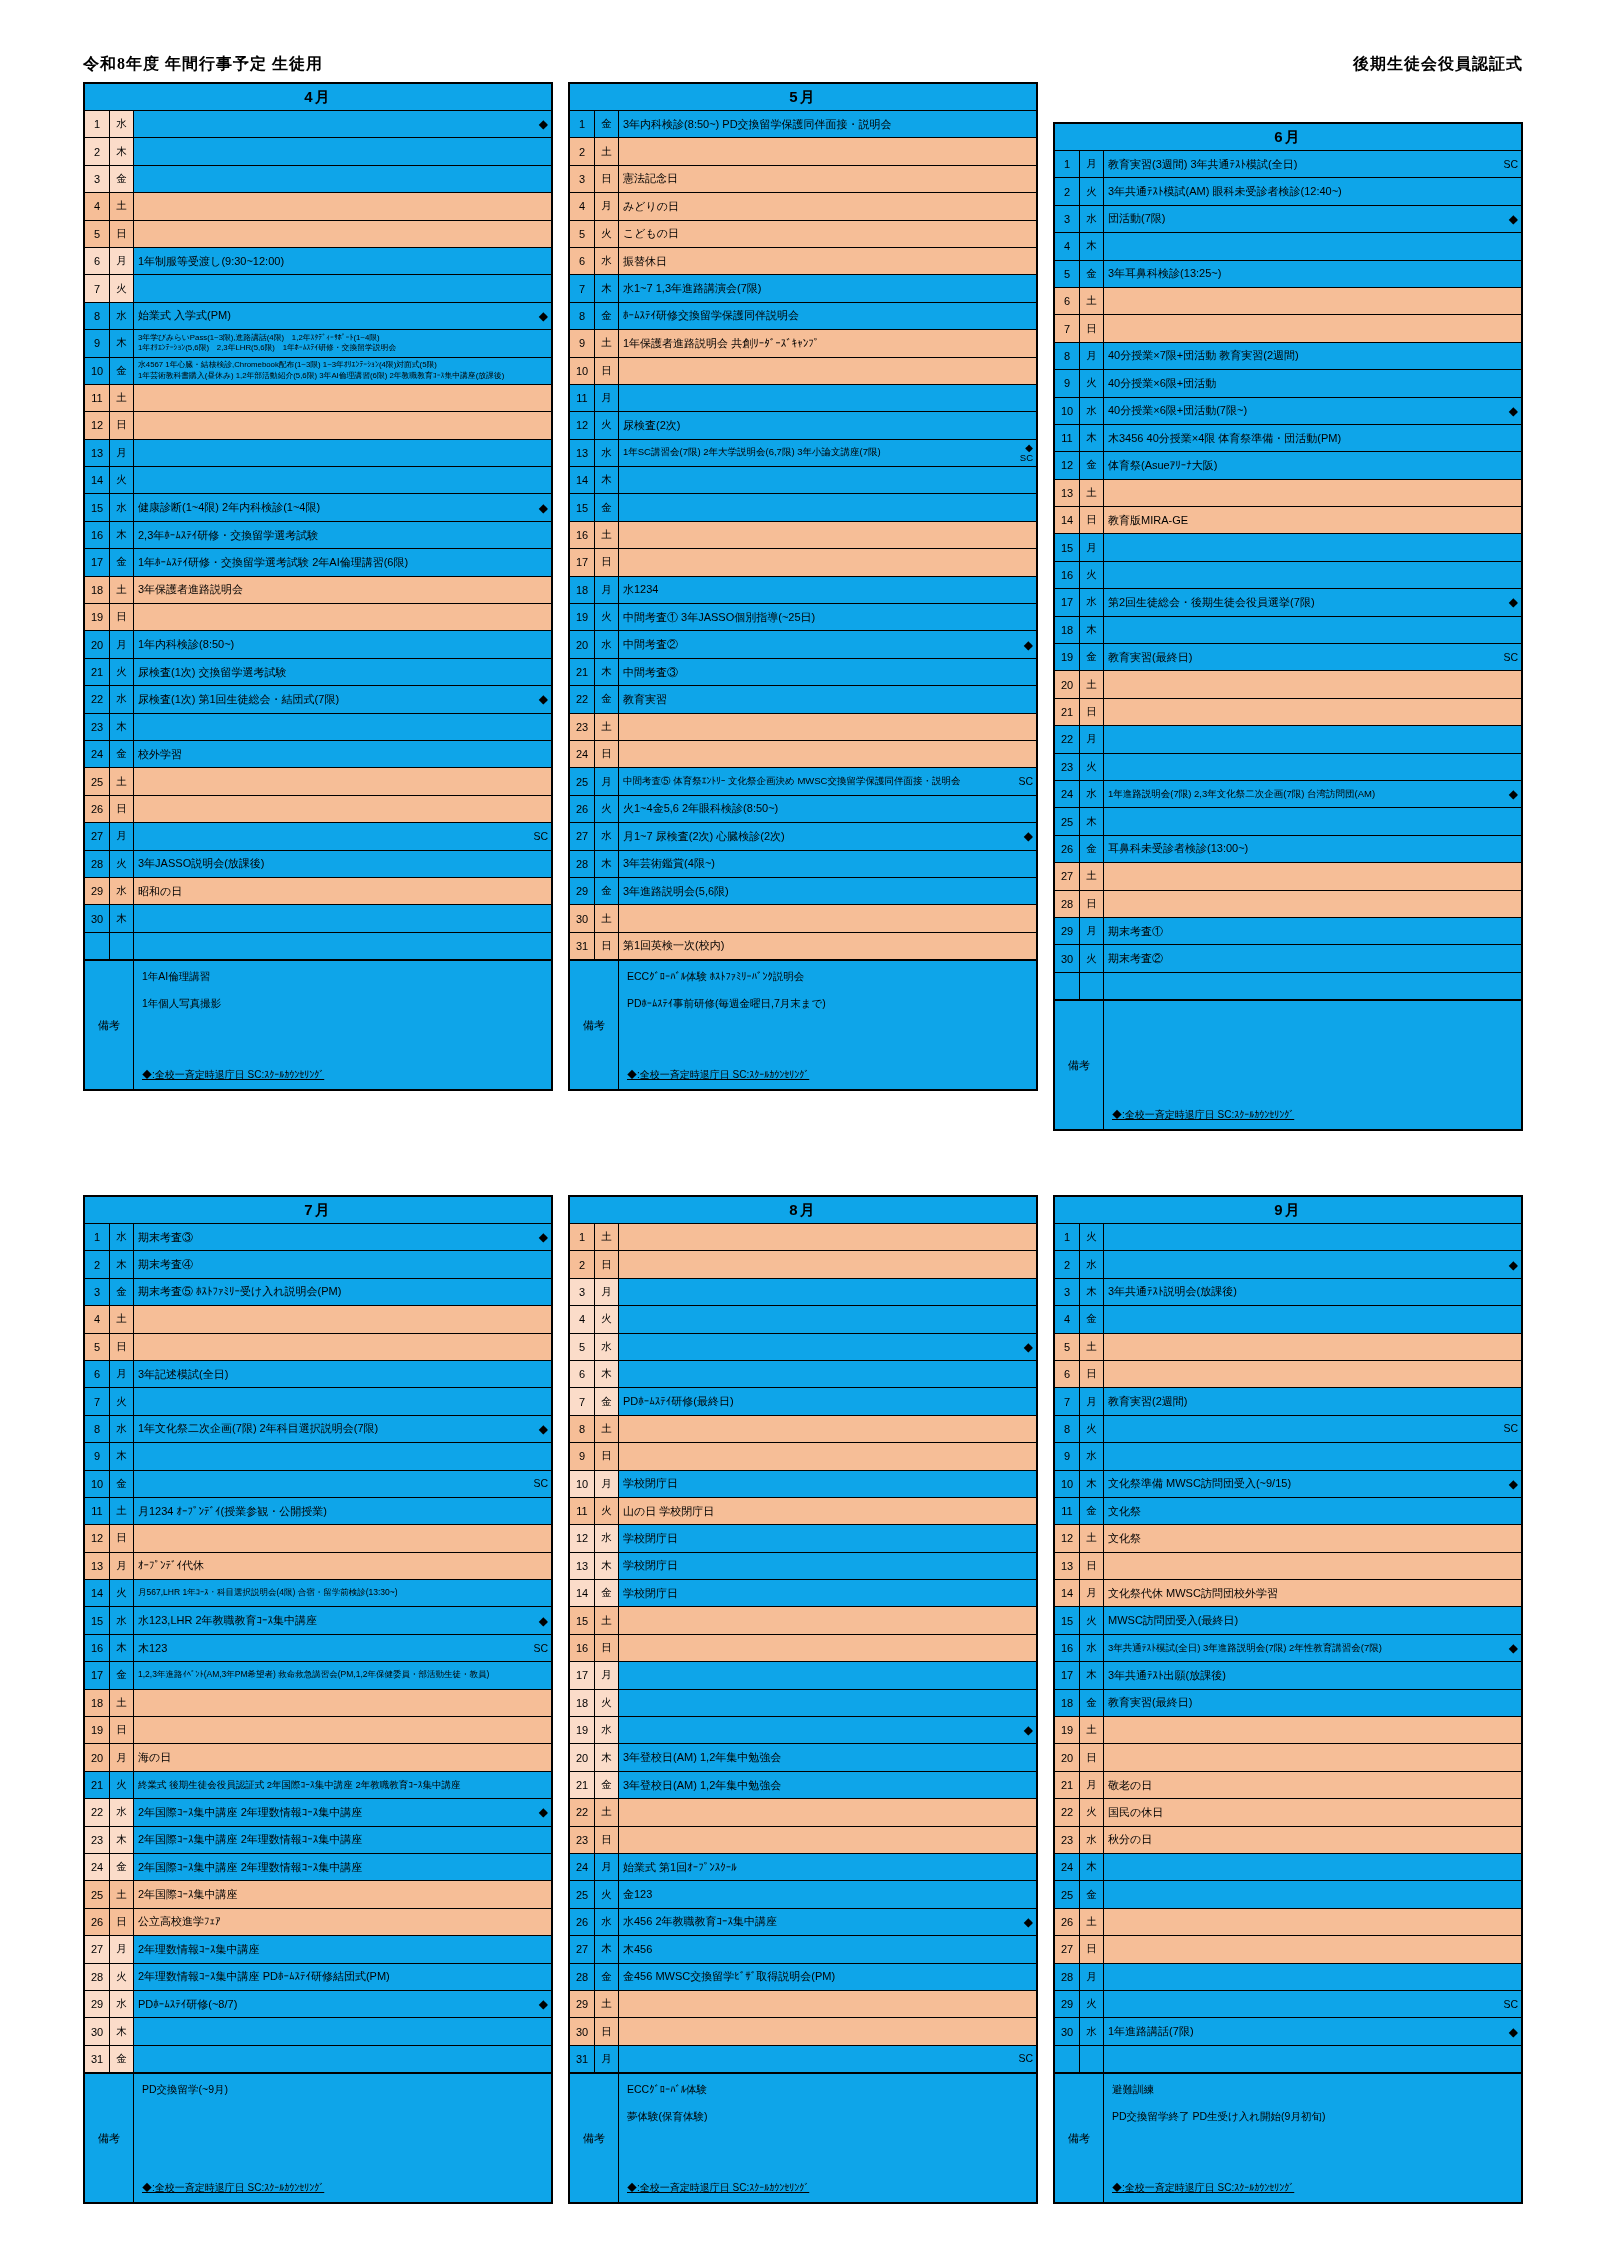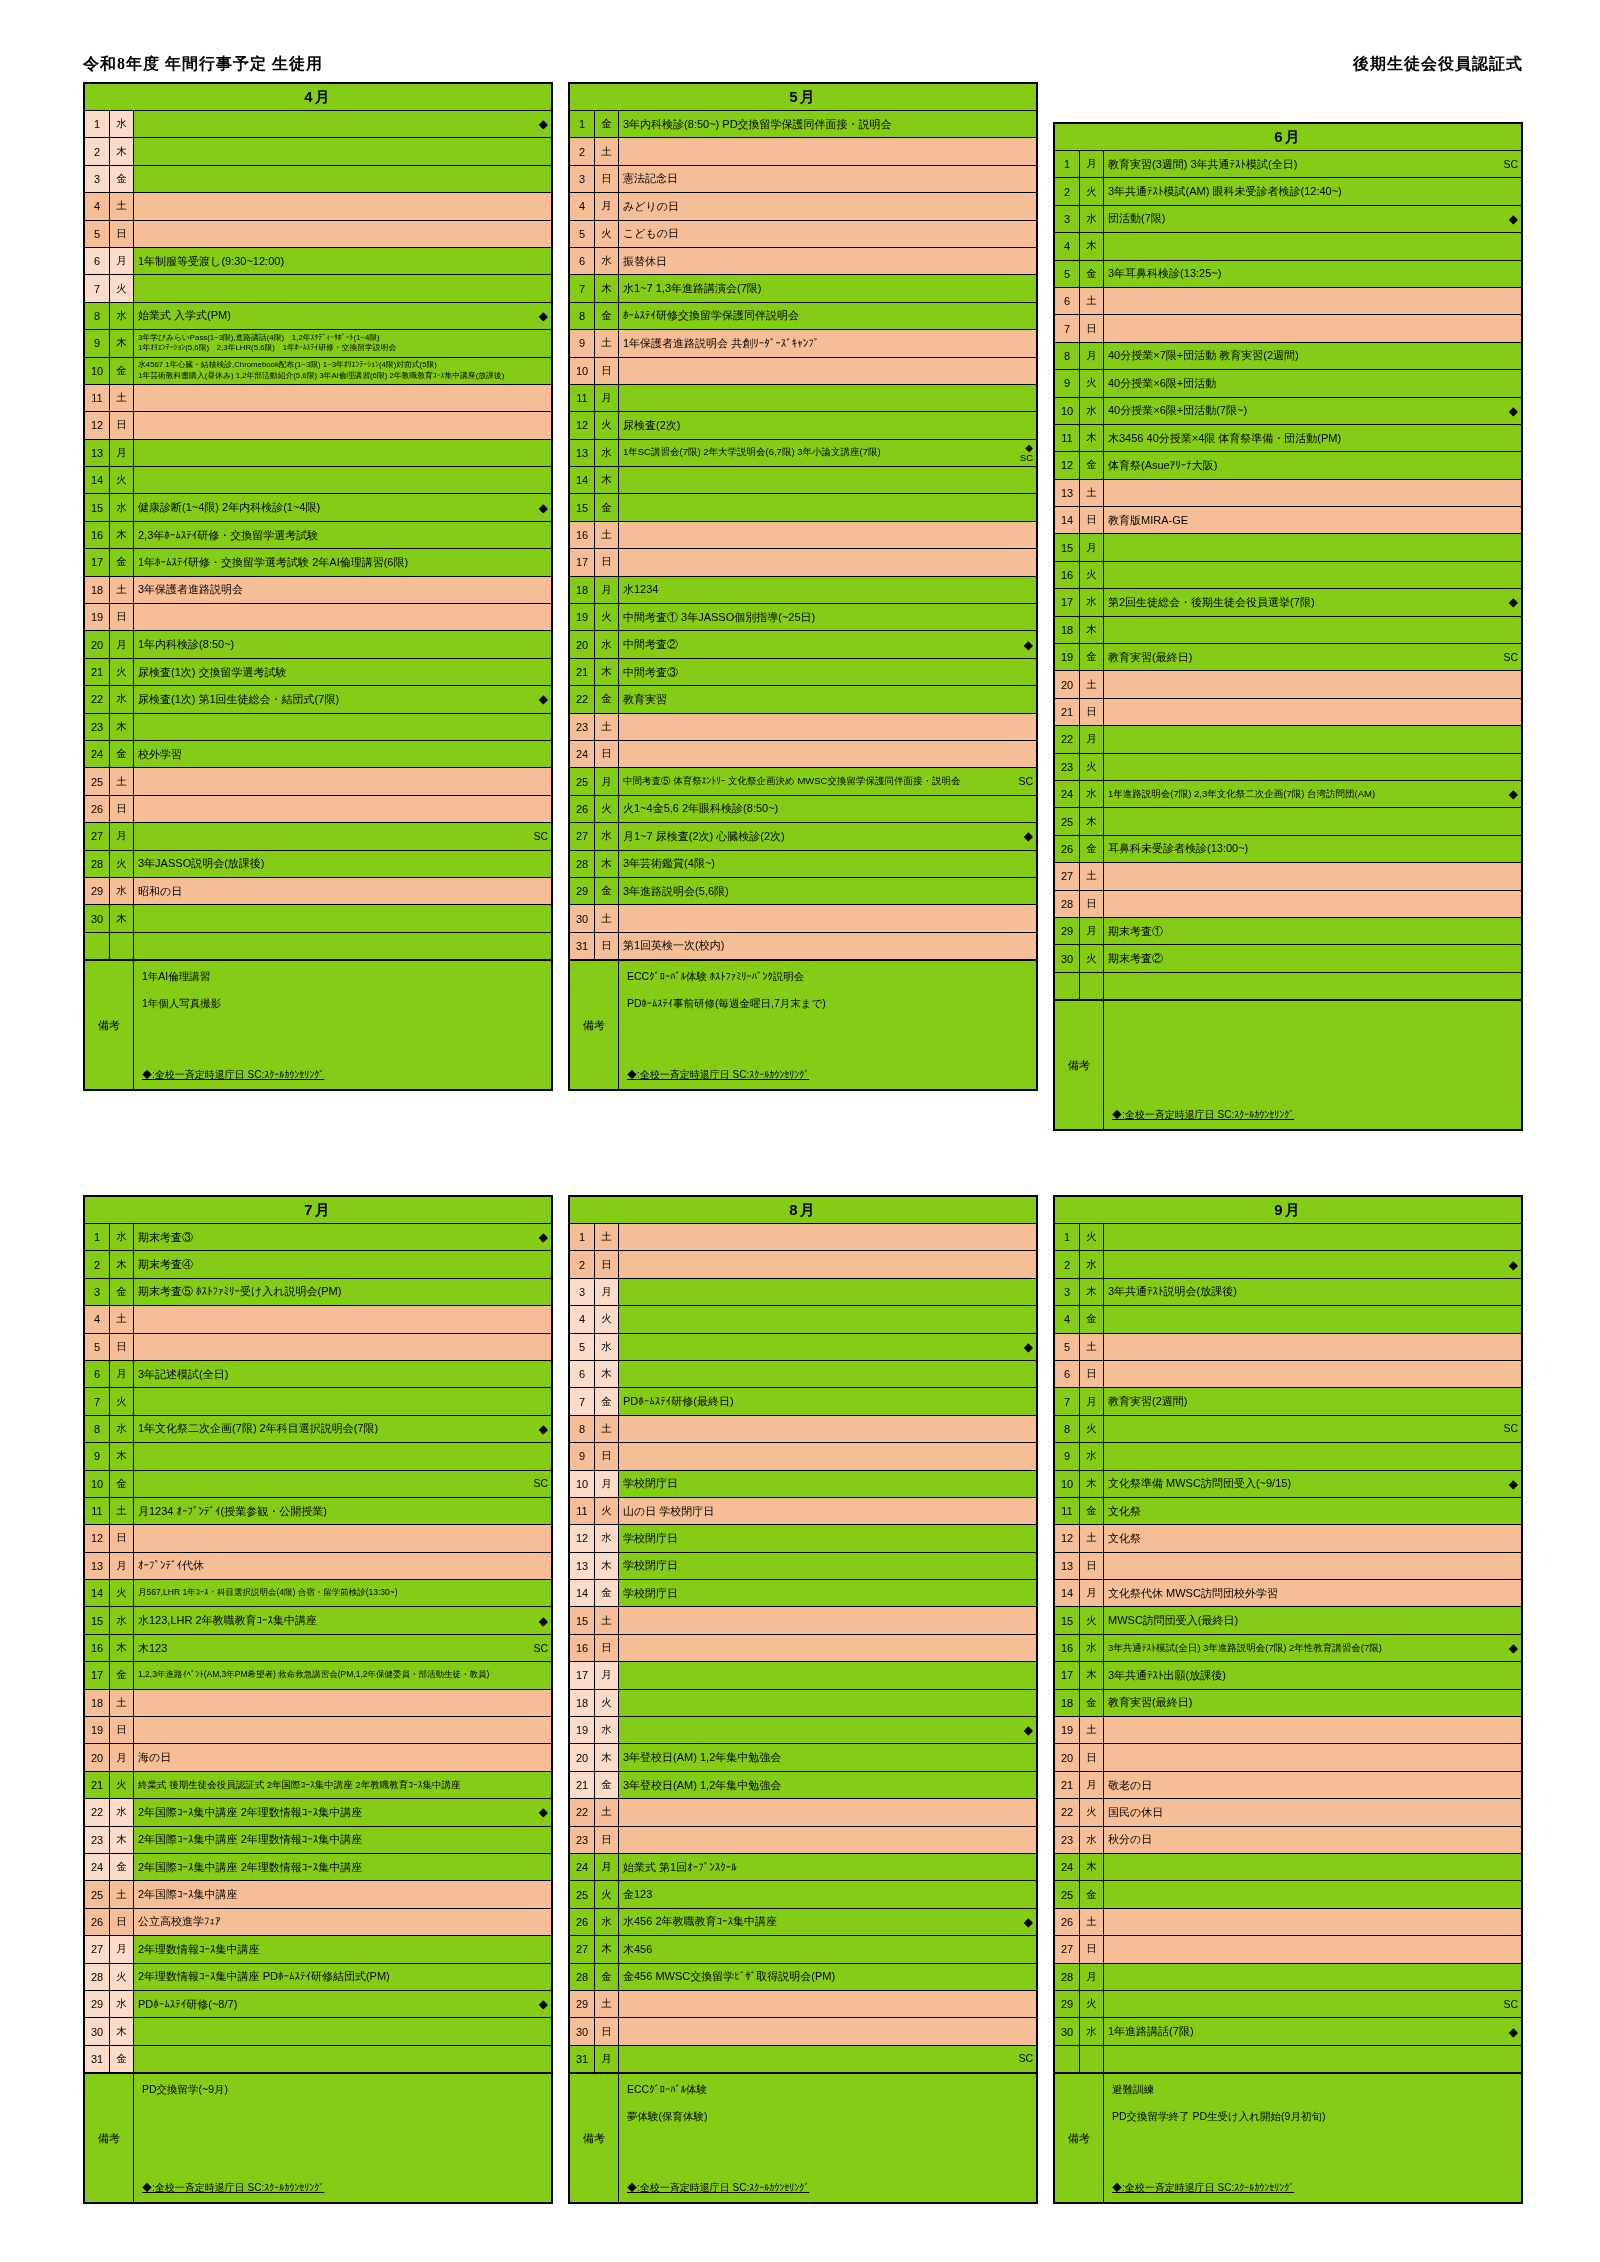--- a/index.html
+++ b/index.html
@@ -1,19 +1,19 @@
 <!DOCTYPE html>
 <html><head>
 <meta charset="utf-8">
 <style>
   html,body{margin:0;padding:0;background:#fff;}
   body{width:1600px;height:2262px;position:relative;font-family:"Liberation Sans",sans-serif;color:#000;}
   .page-title{position:absolute;top:54px;left:83px;font-size:16px;font-weight:bold;letter-spacing:1px;font-family:Liberation Serif, serif;}
   .school-name{position:absolute;top:54px;right:77px;font-size:16px;font-weight:bold;letter-spacing:1px;}
-  .month{position:absolute;width:470px;border:2px solid #000;box-sizing:border-box;background:#84cc16;}
+  .month{position:absolute;width:470px;border:2px solid #000;box-sizing:border-box;background:#0ea5e9;}
   .m-head{height:26px;line-height:26px;text-align:center;font-size:15px;font-weight:bold;border-bottom:1.5px solid #000;letter-spacing:2px;}
   .day-row{display:flex;height:27.4px;box-sizing:border-box;border-bottom:1px solid #000;}
   .day-row:last-of-type{border-bottom:none;}
   .c-day{width:25px;border-right:1px solid #000;box-sizing:border-box;display:flex;align-items:center;justify-content:center;font-size:11px;}
   .c-wd{width:24px;border-right:1.5px solid #000;box-sizing:border-box;display:flex;align-items:center;justify-content:center;font-size:10.5px;}
   .c-ev{flex:1;position:relative;display:flex;align-items:center;padding:0 16px 0 4px;overflow:hidden;}
   .ev-text{font-size:11px;white-space:nowrap;}
   .ev-text.sm{font-size:9.5px;text-align:center;}
   .ev-text.xs{font-size:8.5px;}
   .ev-text.two{display:block;width:100%;}

